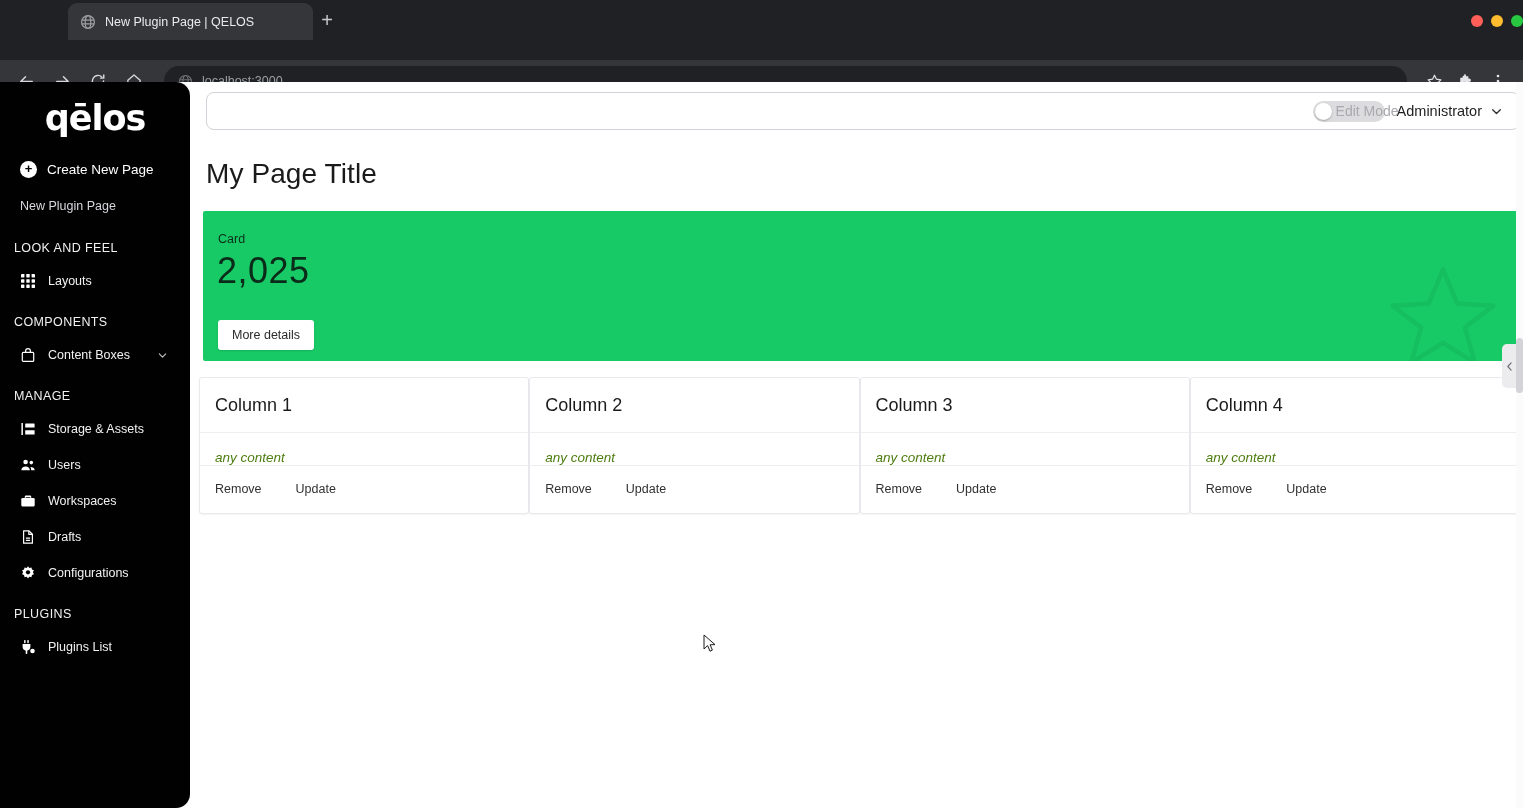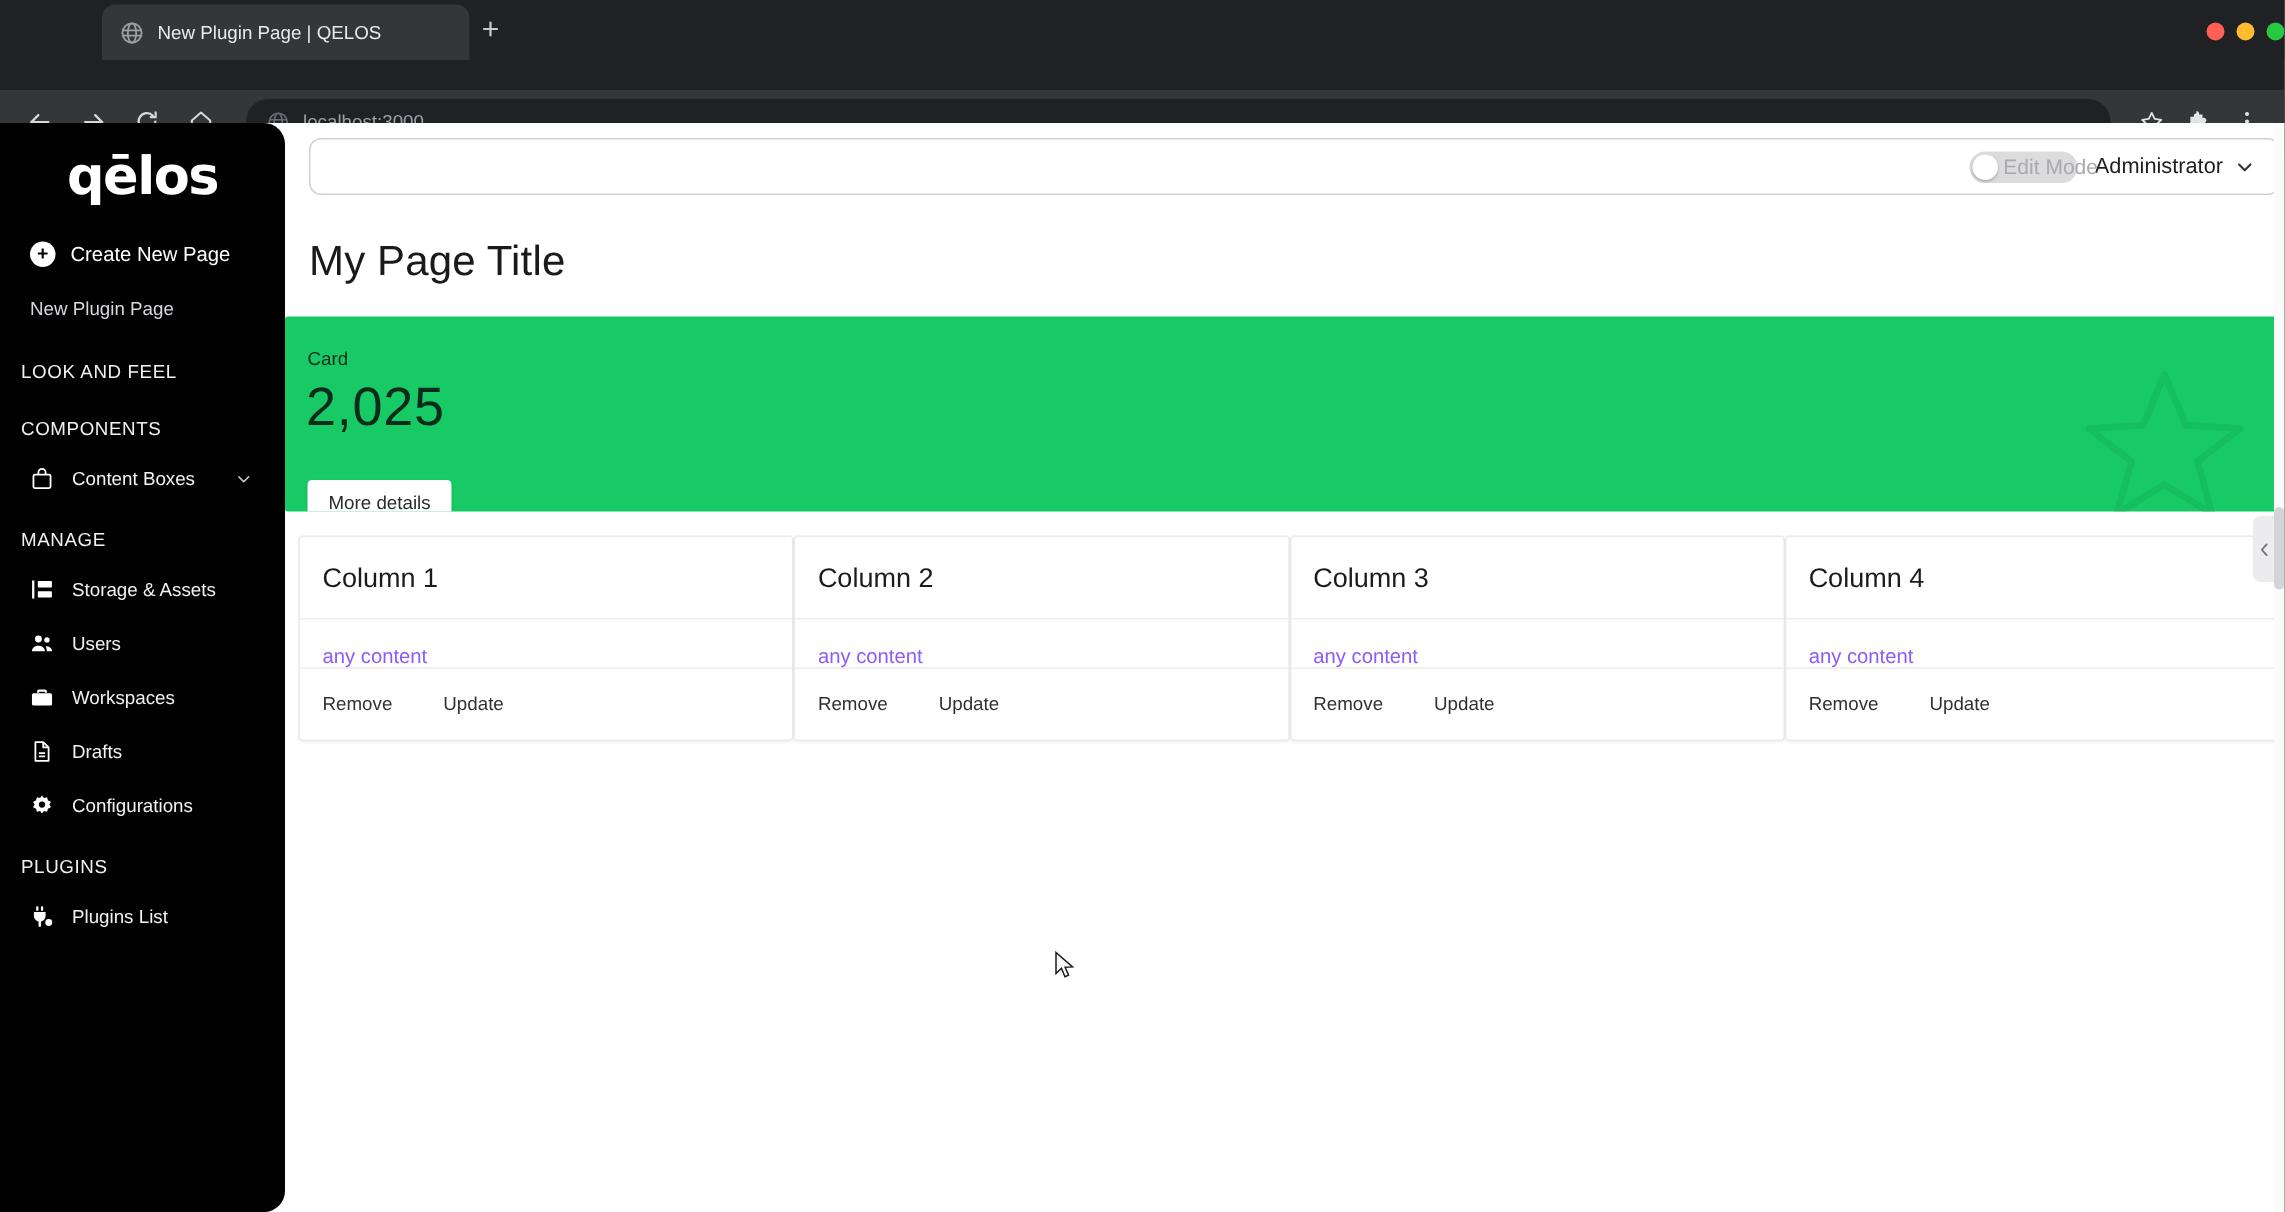--- a/index.html
+++ b/index.html
@@ -136,21 +136,21 @@
   #user-name { font-size: 14.5px; color: #1f1f22; }
   #user-chevron { width: 13px; height: 13px; color: #333; }
 
   #page-title {
     font-size: 28px; font-weight: 400; color: #1a1a1a;
     padding: 28px 0 0 16px; letter-spacing: .1px;
   }
 
   
   #green-card {
-    margin: 21px 3px 0 0; height: 130px; position: relative;
+    margin: 21px 3px 0 13px; height: 150px; position: relative;
     border-radius: 2px; overflow: hidden;
   }
   #green-star {
     position: absolute; right: 22px; bottom: -6px;
     width: 110px; height: 104px; opacity: .5;
   }
   #green-card-label {
     position: absolute; left: 15px; top: 21px;
     font-size: 12.5px; color: #0c2f1c;
   }
@@ -175,21 +175,21 @@
     flex: 1 1 0; background: #fff;
     border: 1px solid #e9eaee; border-radius: 3px;
     box-shadow: 0 1px 2px rgba(0,0,0,.05);
   }
   .col-head {
     padding: 17px 15px 16px 15px; font-size: 18px;
     color: #1b1b1d; border-bottom: 1px solid #eceef1;
   }
   .col-body {
     padding: 17px 15px 0 15px; font-size: 13.5px;
-    color: #8b5cf6; border-bottom: 1px solid #eceef1;
+    color: #4d7c0f; border-bottom: 1px solid #eceef1; font-style: italic;
   }
   .col-foot {
     padding: 16px 15px 17px 15px; display: flex; gap: 34px;
   }
   .col-foot a {
     font-size: 12.5px; color: #313134; text-decoration: none;
   }
 
   
   #collapse-handle {
@@ -296,20 +296,34 @@
       <div class="nav-primary">
         <span class="plus-icon">+</span>
         <span>Create New Page</span>
       </div>
 
       <div class="nav-sub">
         <span>New Plugin Page</span>
       </div>
 
       <div class="nav-section">LOOK AND FEEL</div>
+      <div class="nav-item">
+        <svg class="ico" viewBox="0 0 16 16" fill="#fff">
+          <rect x="1" y="1" width="3.4" height="3.4" rx=".4"></rect>
+            <rect x="6.3" y="1" width="3.4" height="3.4" rx=".4"></rect>
+            <rect x="11.6" y="1" width="3.4" height="3.4" rx=".4"></rect>
+          <rect x="1" y="6.3" width="3.4" height="3.4" rx=".4"></rect>
+            <rect x="6.3" y="6.3" width="3.4" height="3.4" rx=".4"></rect>
+            <rect x="11.6" y="6.3" width="3.4" height="3.4" rx=".4"></rect>
+          <rect x="1" y="11.6" width="3.4" height="3.4" rx=".4"></rect>
+            <rect x="6.3" y="11.6" width="3.4" height="3.4" rx=".4"></rect>
+            <rect x="11.6" y="11.6" width="3.4" height="3.4" rx=".4"></rect>
+        </svg>
+        <span>Layouts</span>
+      </div>
 
       <div class="nav-section">COMPONENTS</div>
       <div class="nav-item">
         <svg class="ico" viewBox="0 0 16 16" fill="none" stroke="#fff" stroke-width="1.2" stroke-linejoin="round">
           <rect x="2.3" y="5.4" width="11.4" height="9" rx="1"></rect>
           <path d="M5.6 5.4V4a2.4 2.4 0 0 1 4.8 0v1.4"></path>
         </svg>
         <span>Content Boxes</span>
         <svg class="chev" viewBox="0 0 12 12" fill="none" stroke="#e8e8e8" stroke-width="1.2" stroke-linecap="round" stroke-linejoin="round">
           <path d="M2.5 4.3 6 7.8l3.5-3.5"></path>

